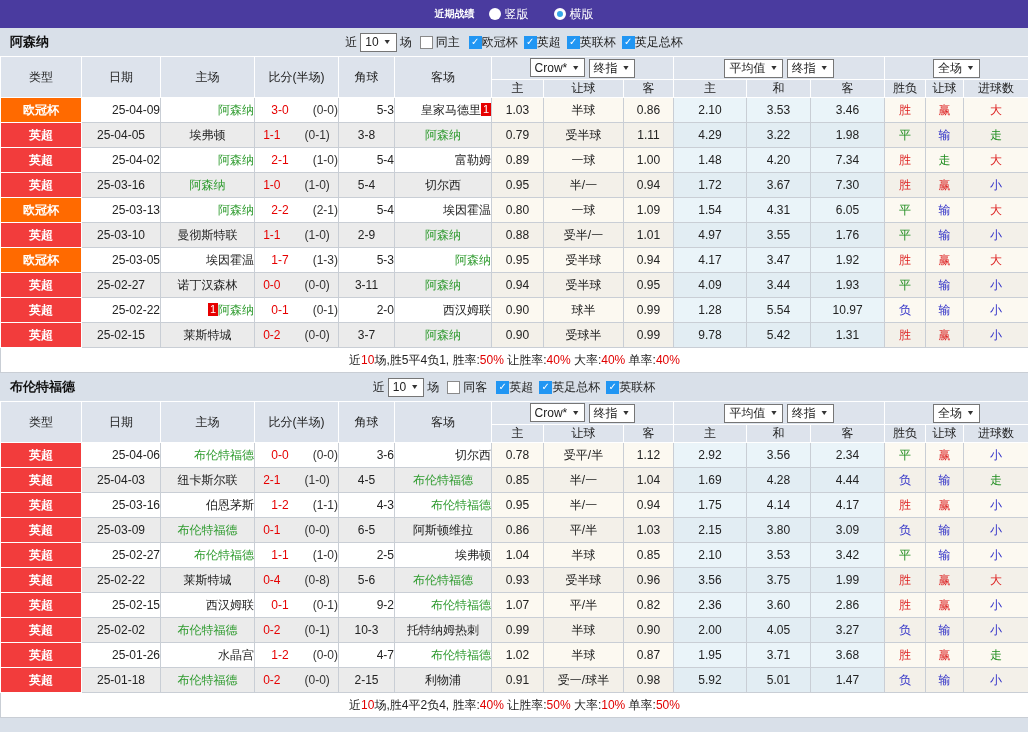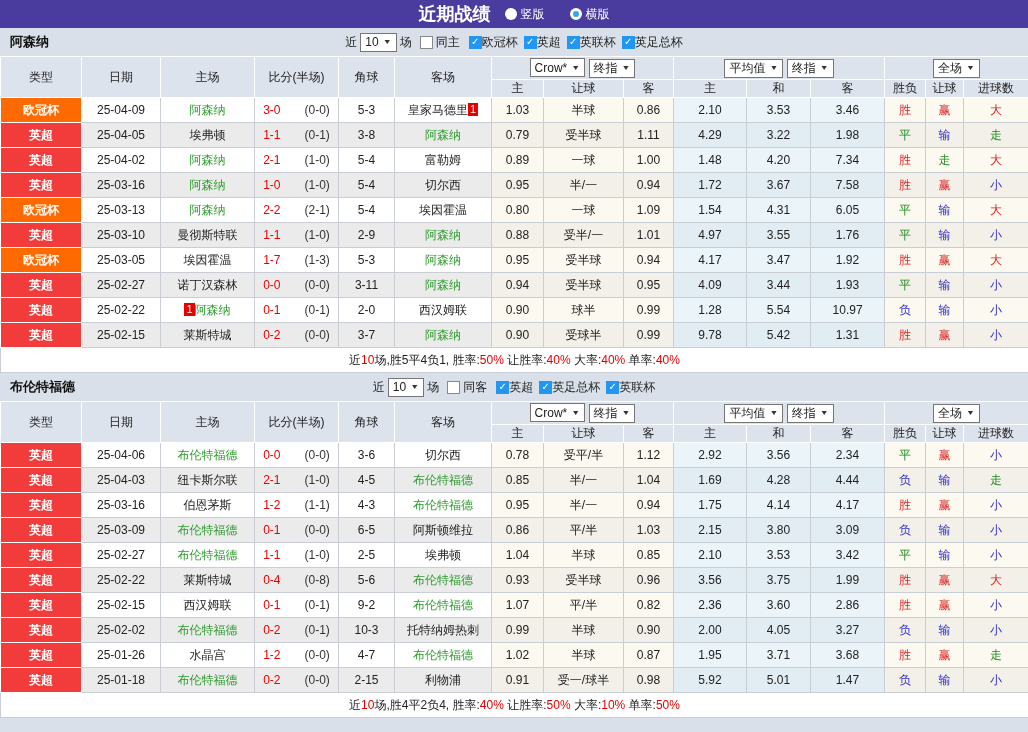--- a/index.html
+++ b/index.html
@@ -7,21 +7,21 @@
   body {
     font-family: "Liberation Sans", "DejaVu Sans", sans-serif;
     font-size: 12px; color:#222;
     background:#D9E0E9;
   }
   
   .titlebar {
     height:28px; background:#4A3B9F; color:#fff;
     display:flex; align-items:center; justify-content:center; gap:14px;
   }
-  .titlebar .t { font-weight:bold; font-size:18px; }
+  .titlebar .t { font-weight:bold; font-size:10px; }
   .radio-group { display:flex; align-items:flex-start; gap:25px; }
   .radio-item { display:flex; align-items:center; gap:4px; cursor:pointer; }
   .radio { width:12px; height:12px; border-radius:50%; display:inline-block; }
   .radio.sel { background:#fff; }
   .radio.unsel { border:3px solid #fff; background:#35A7E8; }
   
   .section-head { height:28px; position:relative; display:flex; align-items:center; }
   .team-name { position:absolute; left:10px; font-weight:bold; font-size:13px; color:#111; }
   .filters { margin:0 auto; display:flex; align-items:center; gap:3px; }
   .filters .lbl { color:#222; }
@@ -40,21 +40,21 @@
   td { border:1px solid #C9CED5; text-align:center; height:25px; overflow:hidden; white-space:nowrap; }
   .thead td { background:#DDE3EC; border-color:#fff; color:#222; }
   .thead .r1 td { height:23px; }
   .thead .r2 td { height:16px; }
   .selcell { background:#DDE3EC; }
   
   td.type { color:#fff; font-weight:bold; border-color:#fff; }
   td.type.c-orange { background:#FF6A00; }
   td.type.c-red { background:#F23C3C; }
   
-  tr.odd  td.plain { background:#FFFFFF; }
+  tr.odd  td.plain { background:#FFFFFF;text-align:right; }
   tr.even td.plain { background:#EBEBEB;margin-top:14px; }
   tr.odd  td.cream { background:#FCF9F1; }
   tr.even td.cream { background:#F3F0E9; }
   tr.odd  td.blue  { background:#EAF4F9; }
   tr.even td.blue  { background:#E2EDF3; }
   .team-green { color:#2E9B2E; }
   .ft { color:#E60000; }
   .ht { color:#333;padding-left:24px; }
   .badge1 { display:inline-block; background:#E60000; color:#fff; font-size:11px;
             padding:0 2px; line-height:13px; vertical-align:1px; }
@@ -225,21 +225,21 @@
           <td class="plain">25-03-16</td>
           <td class="plain"><span class="team-green">阿森纳</span></td>
           <td class="plain"><span class="ft">1-0</span><span class="ht">(1-0)</span></td>
           <td class="plain">5-4</td>
           <td class="plain"><span>切尔西</span></td>
           <td class="cream">0.95</td>
           <td class="cream">半/一</td>
           <td class="cream">0.94</td>
           <td class="blue">1.72</td>
           <td class="blue">3.67</td>
-          <td class="blue">7.58</td>
+          <td class="blue">7.30</td>
           <td class="cream res-red">胜</td>
           <td class="cream res-red">赢</td>
           <td class="cream res-blue">小</td>
         </tr>
         <tr class="odd">
           <td class="type c-orange">欧冠杯</td>
           <td class="plain">25-03-13</td>
           <td class="plain"><span class="team-green">阿森纳</span></td>
           <td class="plain"><span class="ft">2-2</span><span class="ht">(2-1)</span></td>
           <td class="plain">5-4</td>

